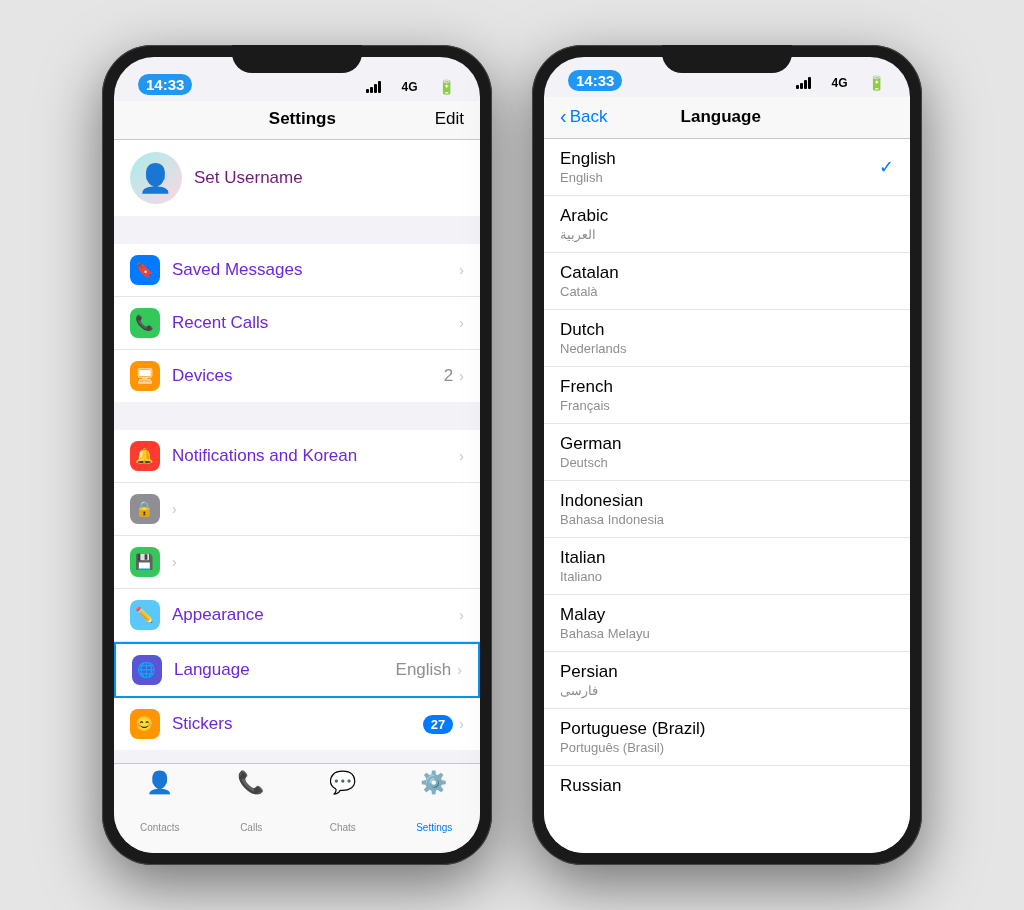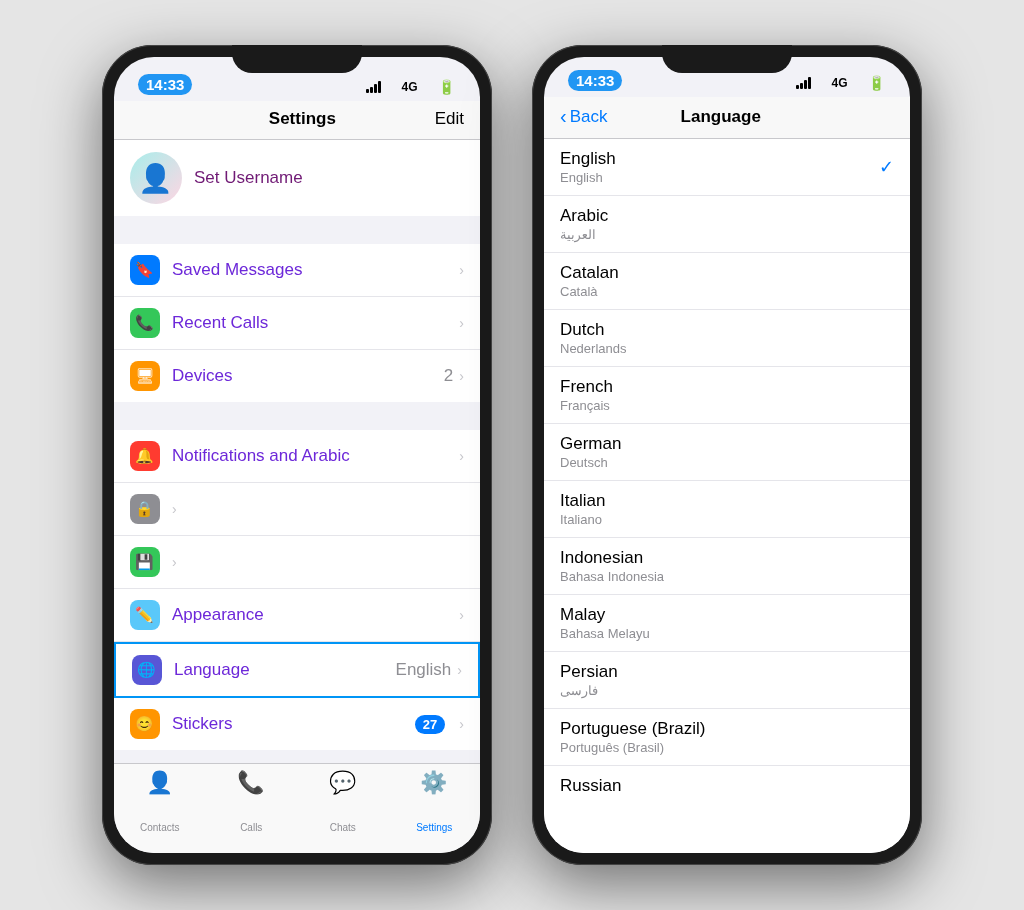--- a/index.html
+++ b/index.html
@@ -188,21 +188,21 @@
       color: #8e8e93;
       margin-right: 6px;
     }
     .item-badge {
       background: #007aff;
       color: white;
       font-size: 13px;
       font-weight: 600;
       padding: 2px 8px;
       border-radius: 12px;
-      margin-right: 14px;
+      margin-right: 6px;
     }
     .chevron {
       color: #c7c7cc;
       font-size: 14px;
     }
     
     .tab-bar {
       background: rgba(249,249,249,0.94);
       border-top: 1px solid #c8c8cc;
       display: flex;
@@ -322,21 +322,21 @@
               <span class="item-value">2</span>
               <span class="chevron">›</span>
             </div>
           </div>
 
           <div class="section-group">
             <div class="list-item">
               <div class="item-icon icon-red">
                 <span style="color:white;font-size:15px;">🔔</span>
               </div>
-              <span class="item-label">Notifications and Arabic</span>
+              <span class="item-label">Notifications and Korean</span>
               <span class="chevron">›</span>
             </div>
             <div class="list-item">
               <div class="item-icon icon-gray">
                 <span style="color:white;font-size:15px;">🔒</span>
               </div>
               <span class="chevron">›</span>
             </div>
             <div class="list-item">
               <div class="item-icon icon-green">
@@ -461,32 +461,32 @@
           </div>
         </div>
         <div class="lang-item">
           <div>
             <div class="lang-name">German</div>
             <div class="lang-native">Deutsch</div>
           </div>
         </div>
         <div class="lang-item">
           <div>
+            <div class="lang-name">Indonesian</div>
+            <div class="lang-native">Bahasa Indonesia</div>
+          </div>
+        </div>
+        <div class="lang-item">
+          <div>
             <div class="lang-name">Italian</div>
             <div class="lang-native">Italiano</div>
           </div>
         </div>
         <div class="lang-item">
           <div>
-            <div class="lang-name">Indonesian</div>
-            <div class="lang-native">Bahasa Indonesia</div>
-          </div>
-        </div>
-        <div class="lang-item">
-          <div>
             <div class="lang-name">Malay</div>
             <div class="lang-native">Bahasa Melayu</div>
           </div>
         </div>
         <div class="lang-item">
           <div>
             <div class="lang-name">Persian</div>
             <div class="lang-native">فارسی</div>
           </div>
         </div>

